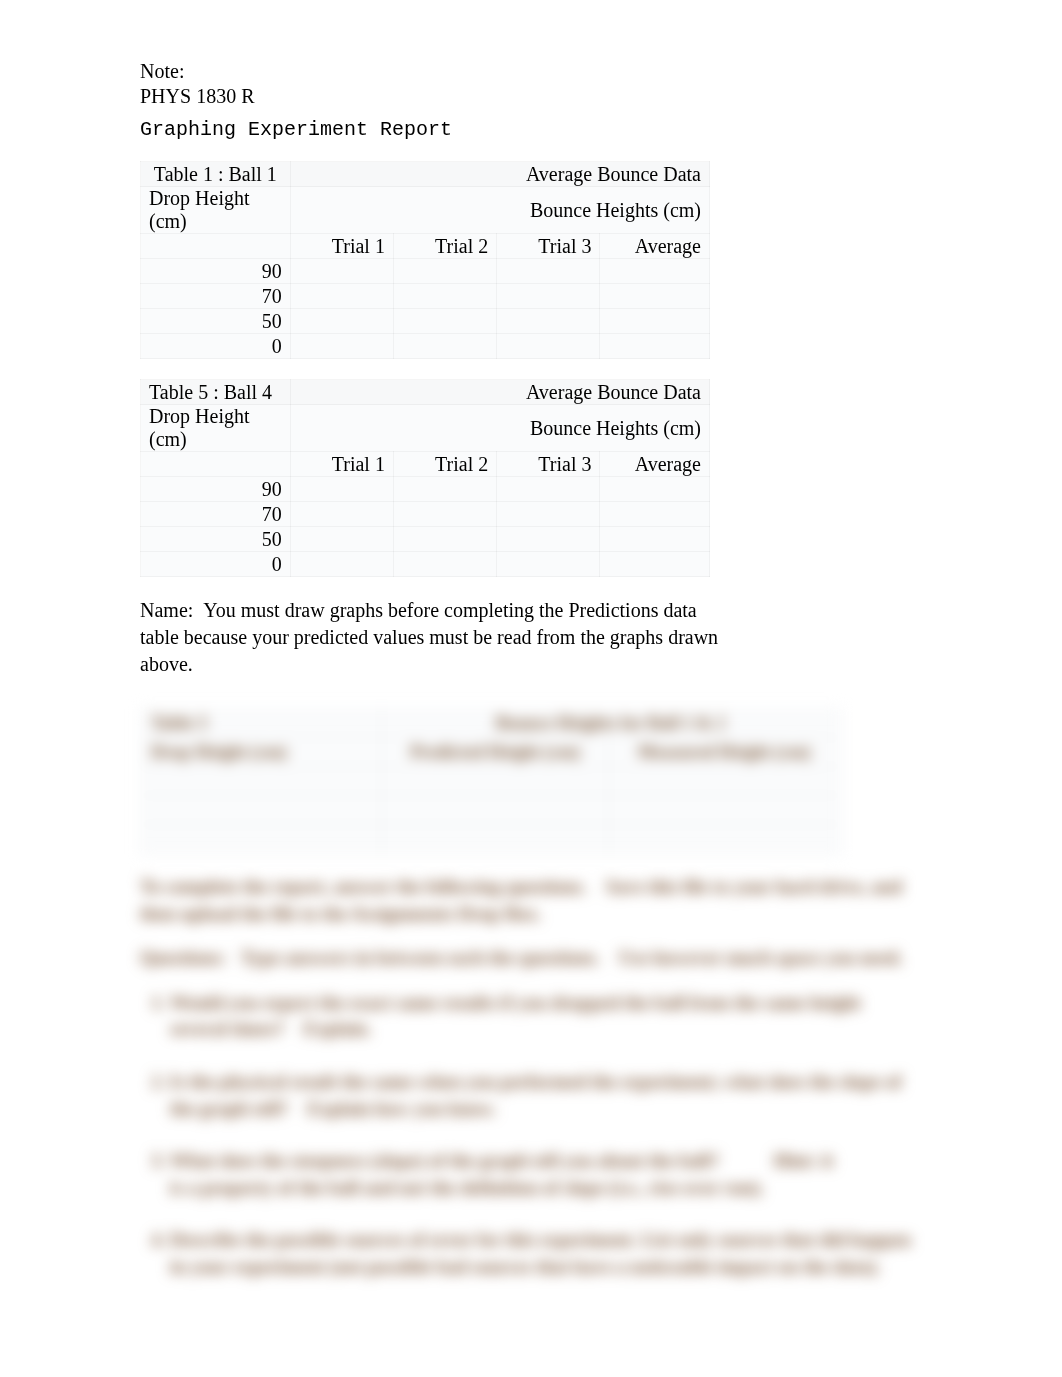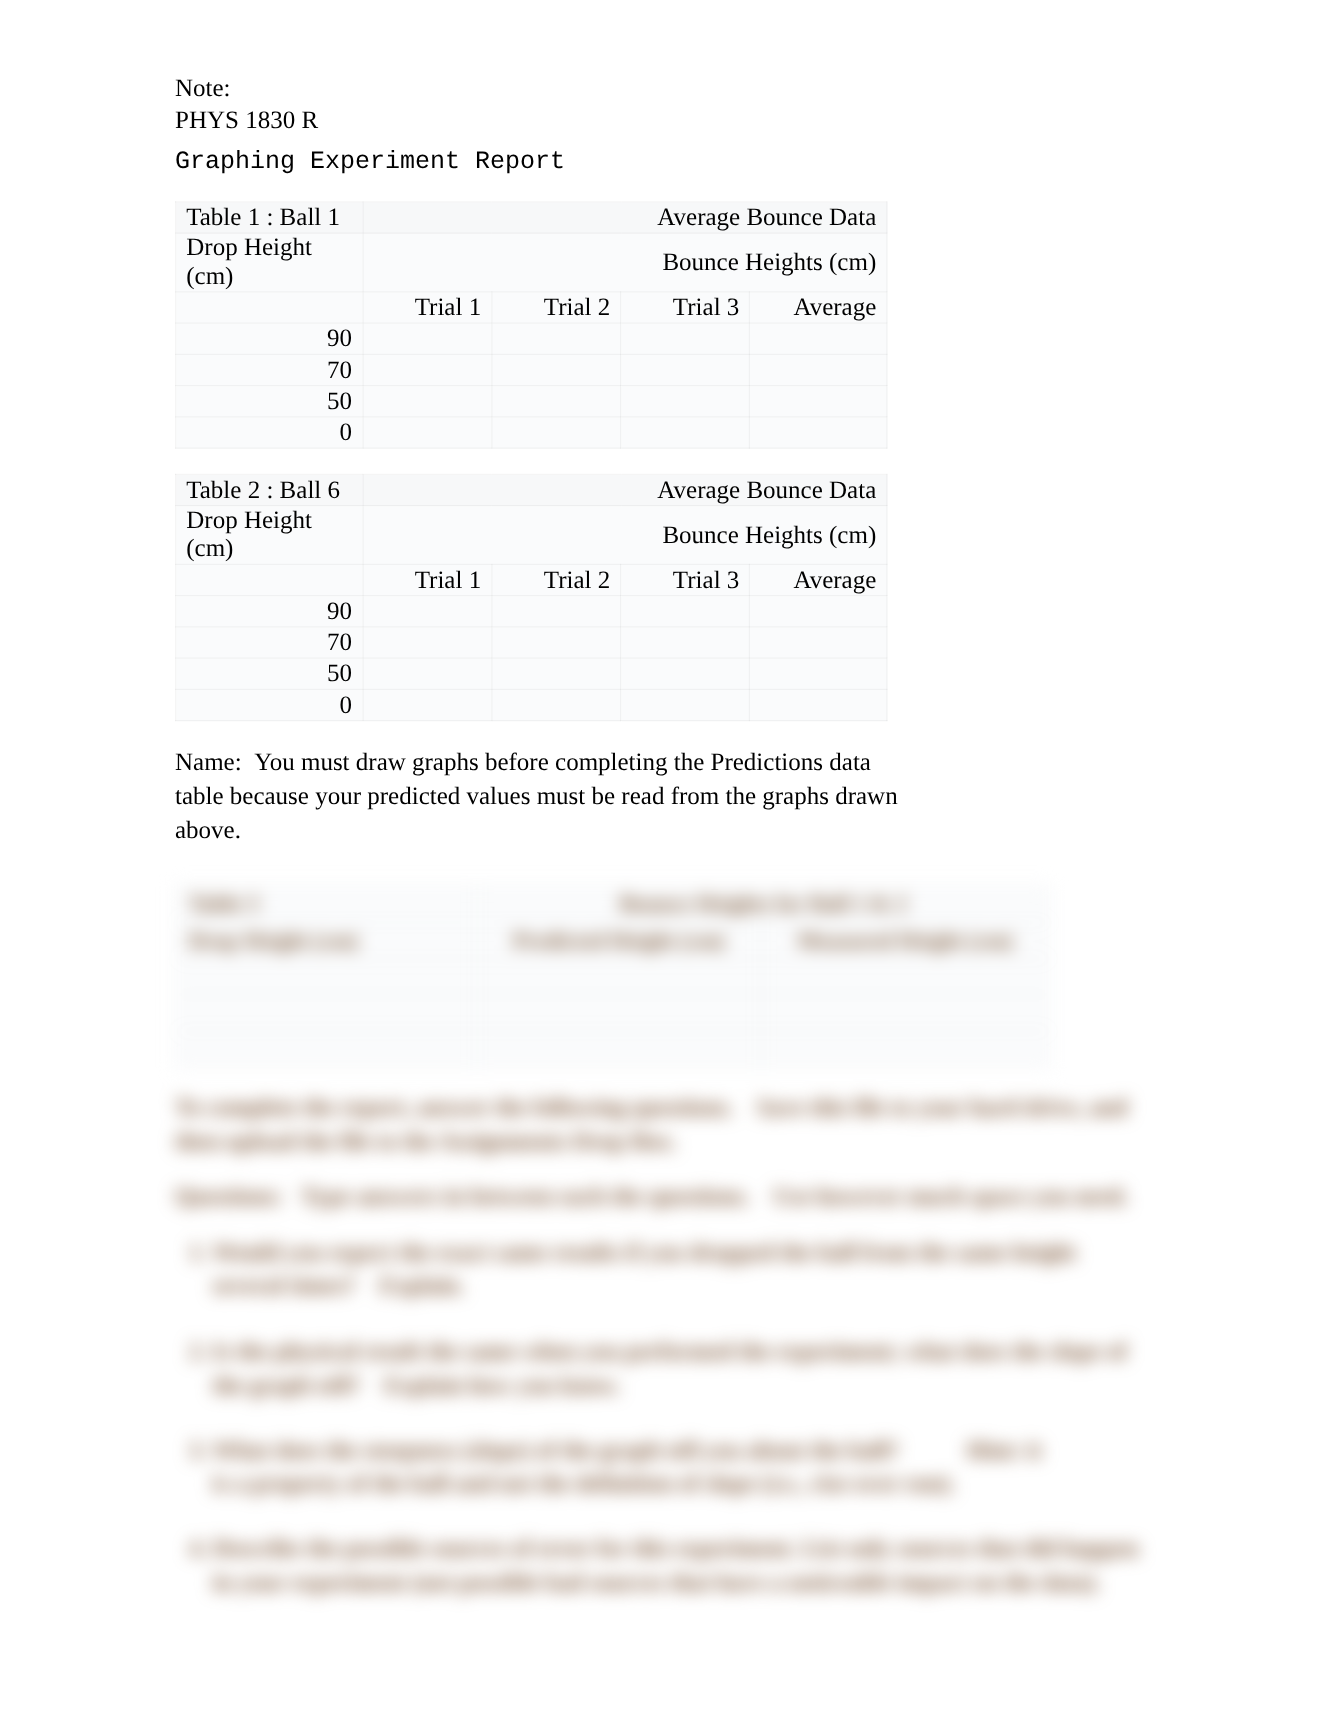--- a/index.html
+++ b/index.html
@@ -104,21 +104,21 @@
   </div>
   <div class="header-line">
     <span>PHYS 1830 R</span>
   </div>
 
   <div class="report-title">Graphing Experiment Report</div>
 
   <table class="data-table">
     <tbody>
         <tr class="title-row">
-      <td class="left" style="width:155px;">
+      <td class="left" style="width:155px;text-align:center;">
         <span>Table 1</span>
         <span>: Ball 1</span>
       </td>
       <td colspan="4">Average Bounce Data</td>
     </tr>
     <tr>
       <td class="left">Drop Height (cm)</td>
       <td colspan="4">Bounce Heights (cm)</td>
     </tr>
     <tr>
@@ -156,22 +156,22 @@
           <td></td>
           <td></td>
         </tr>
   </tbody>
     </table>
 
   <table class="data-table">
     <tbody>
         <tr class="title-row">
       <td class="left" style="width:155px;">
-        <span>Table 2</span>
-        <span>: Ball 6</span>
+        <span>Table 5</span>
+        <span>: Ball 4</span>
       </td>
       <td colspan="4">Average Bounce Data</td>
     </tr>
     <tr>
       <td class="left">Drop Height (cm)</td>
       <td colspan="4">Bounce Heights (cm)</td>
     </tr>
     <tr>
       <td></td>
       <td style="width:100px;">Trial 1</td>

